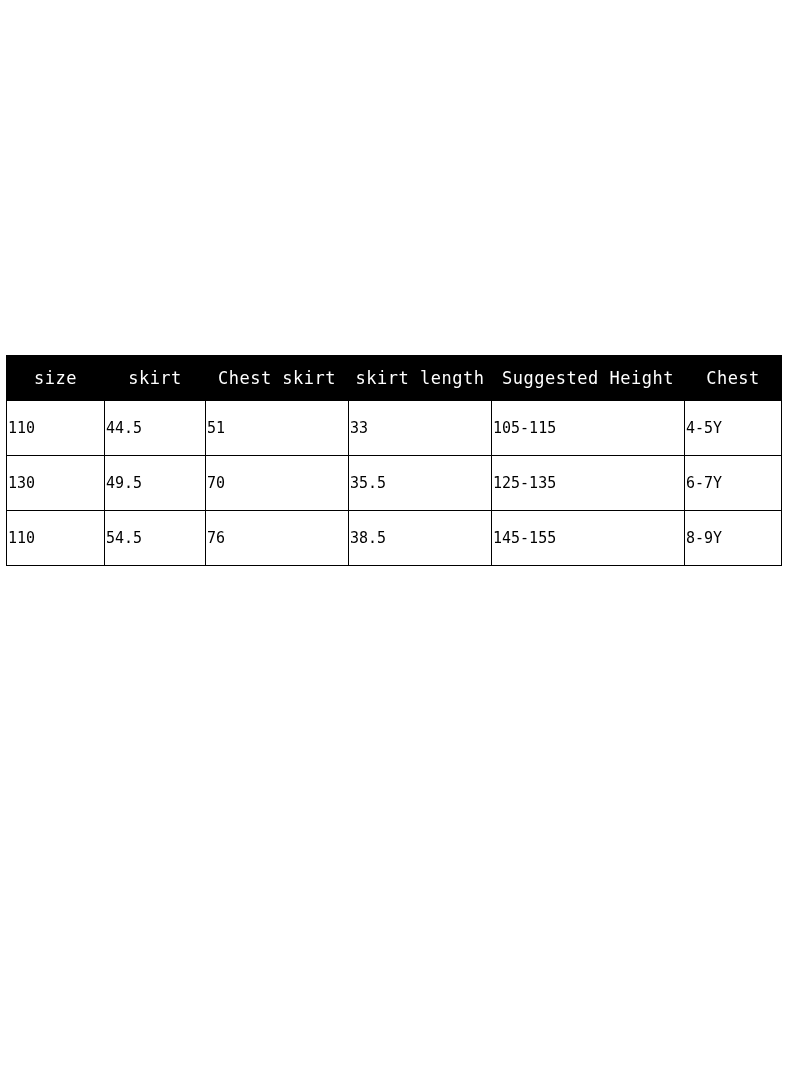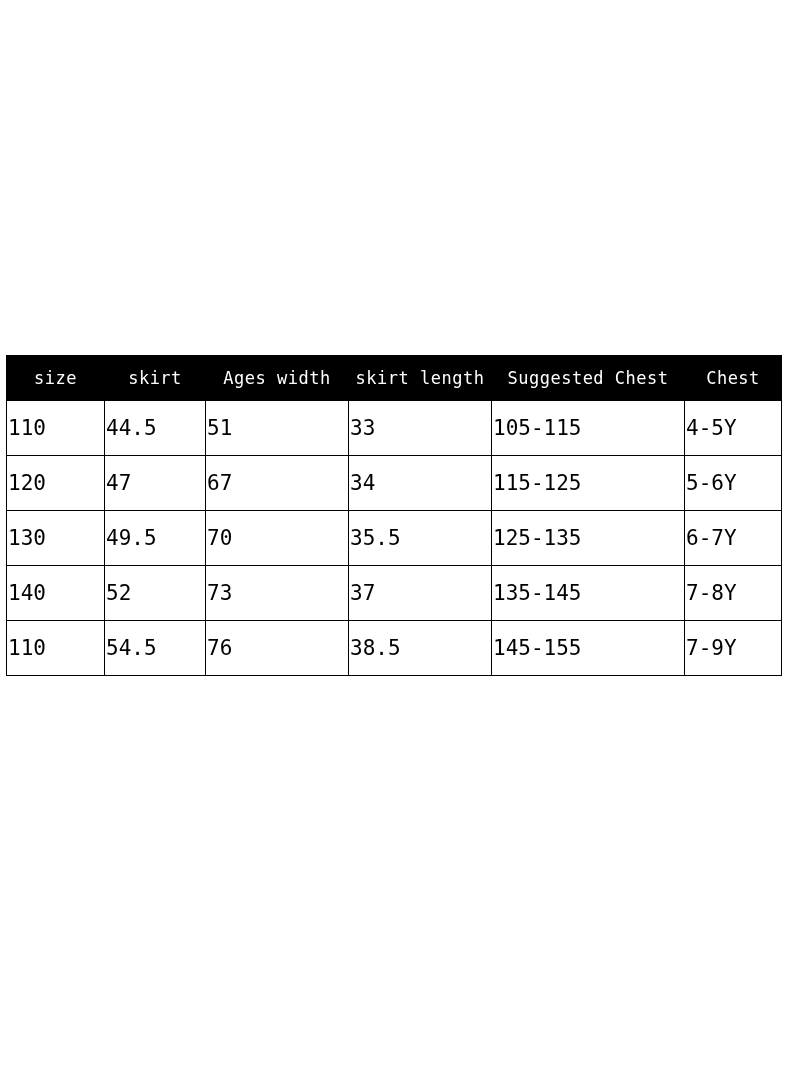--- a/index.html
+++ b/index.html
@@ -36,21 +36,21 @@
     background: #000000;
     color: #ffffff;
     font-size: 17px;
     font-weight: normal;
     letter-spacing: 0.5px;
     height: 42px;
     border: 1px solid #000000;
   }
   table.size-table tbody td {
     background: #ffffff;
-    font-size: 21px;
+    font-size: 15px;
     height: 52px;
     font-weight: normal;
   }
   
   col.c0 { width: 98px; }
   col.c1 { width: 101px; }
   col.c2 { width: 143px; }
   col.c3 { width: 143px; }
   col.c4 { width: 193px; }
   col.c5 { width: 97px; }
@@ -65,62 +65,46 @@
         <col class="c1">
         <col class="c2">
         <col class="c3">
         <col class="c4">
         <col class="c5">
     </colgroup>
     <thead>
       <tr>
         <th>size</th>
         <th>skirt</th>
-        <th>Ages width</th>
+        <th>Chest skirt</th>
         <th>skirt length</th>
-        <th>Suggested Chest</th>
+        <th>Suggested Height</th>
         <th>Chest</th>
       </tr>
     </thead>
     <tbody>
       <tr>
         <td>110</td>
         <td>44.5</td>
         <td>51</td>
         <td>33</td>
         <td>105-115</td>
         <td>4-5Y</td>
       </tr>
       <tr>
-        <td>120</td>
-        <td>47</td>
-        <td>67</td>
-        <td>34</td>
-        <td>115-125</td>
-        <td>5-6Y</td>
-      </tr>
-      <tr>
         <td>130</td>
         <td>49.5</td>
         <td>70</td>
         <td>35.5</td>
         <td>125-135</td>
         <td>6-7Y</td>
       </tr>
       <tr>
-        <td>140</td>
-        <td>52</td>
-        <td>73</td>
-        <td>37</td>
-        <td>135-145</td>
-        <td>7-8Y</td>
-      </tr>
-      <tr>
         <td>110</td>
         <td>54.5</td>
         <td>76</td>
         <td>38.5</td>
         <td>145-155</td>
-        <td>7-9Y</td>
+        <td>8-9Y</td>
       </tr>
     </tbody>
   </table>
 </div>
 
 </body></html>

